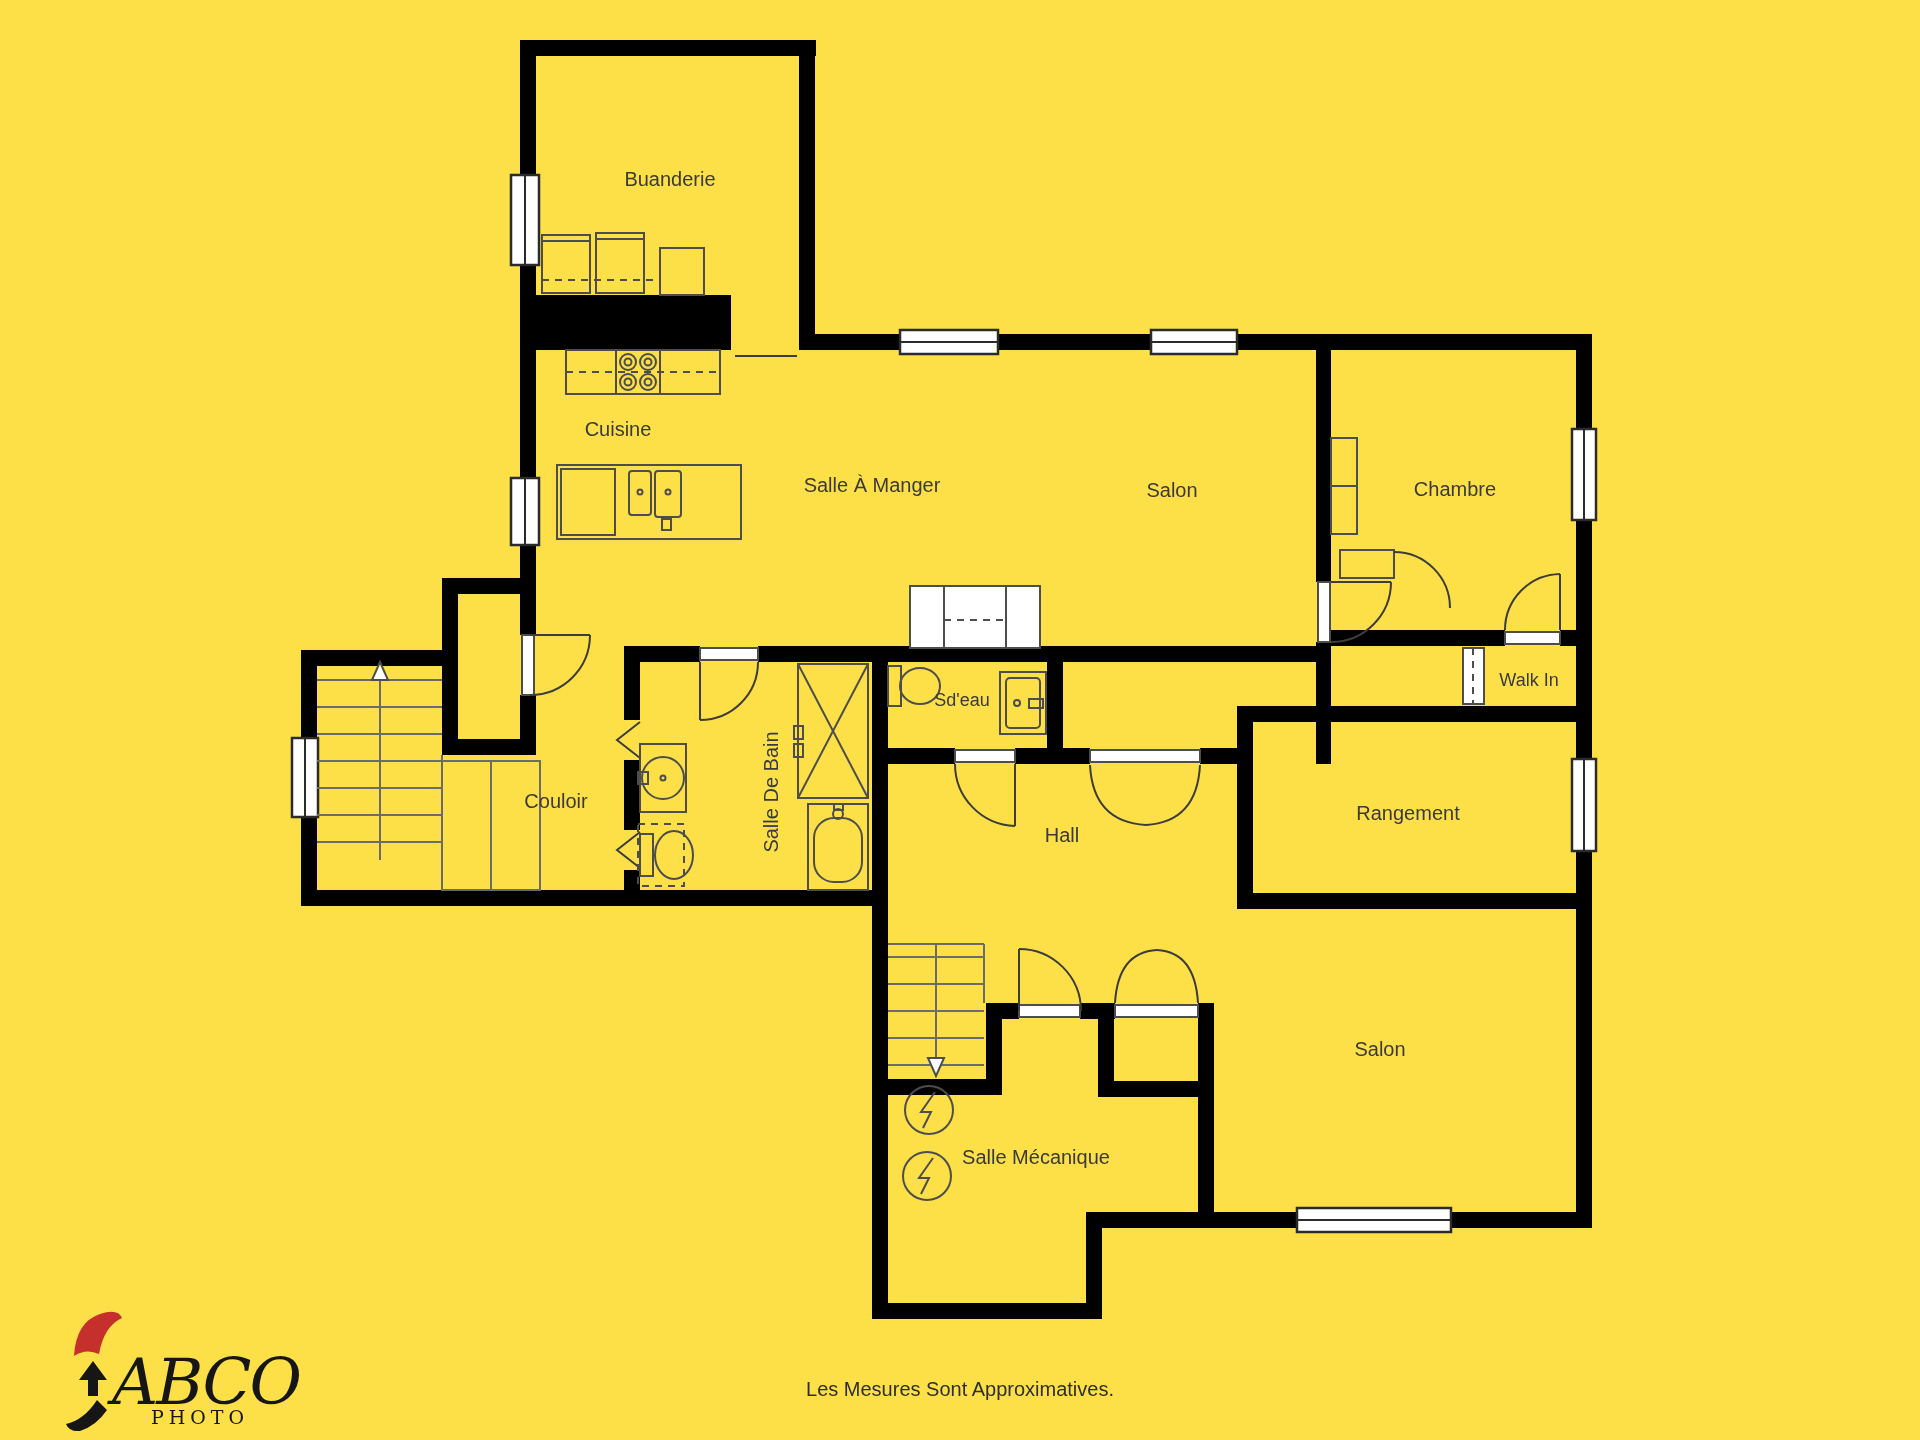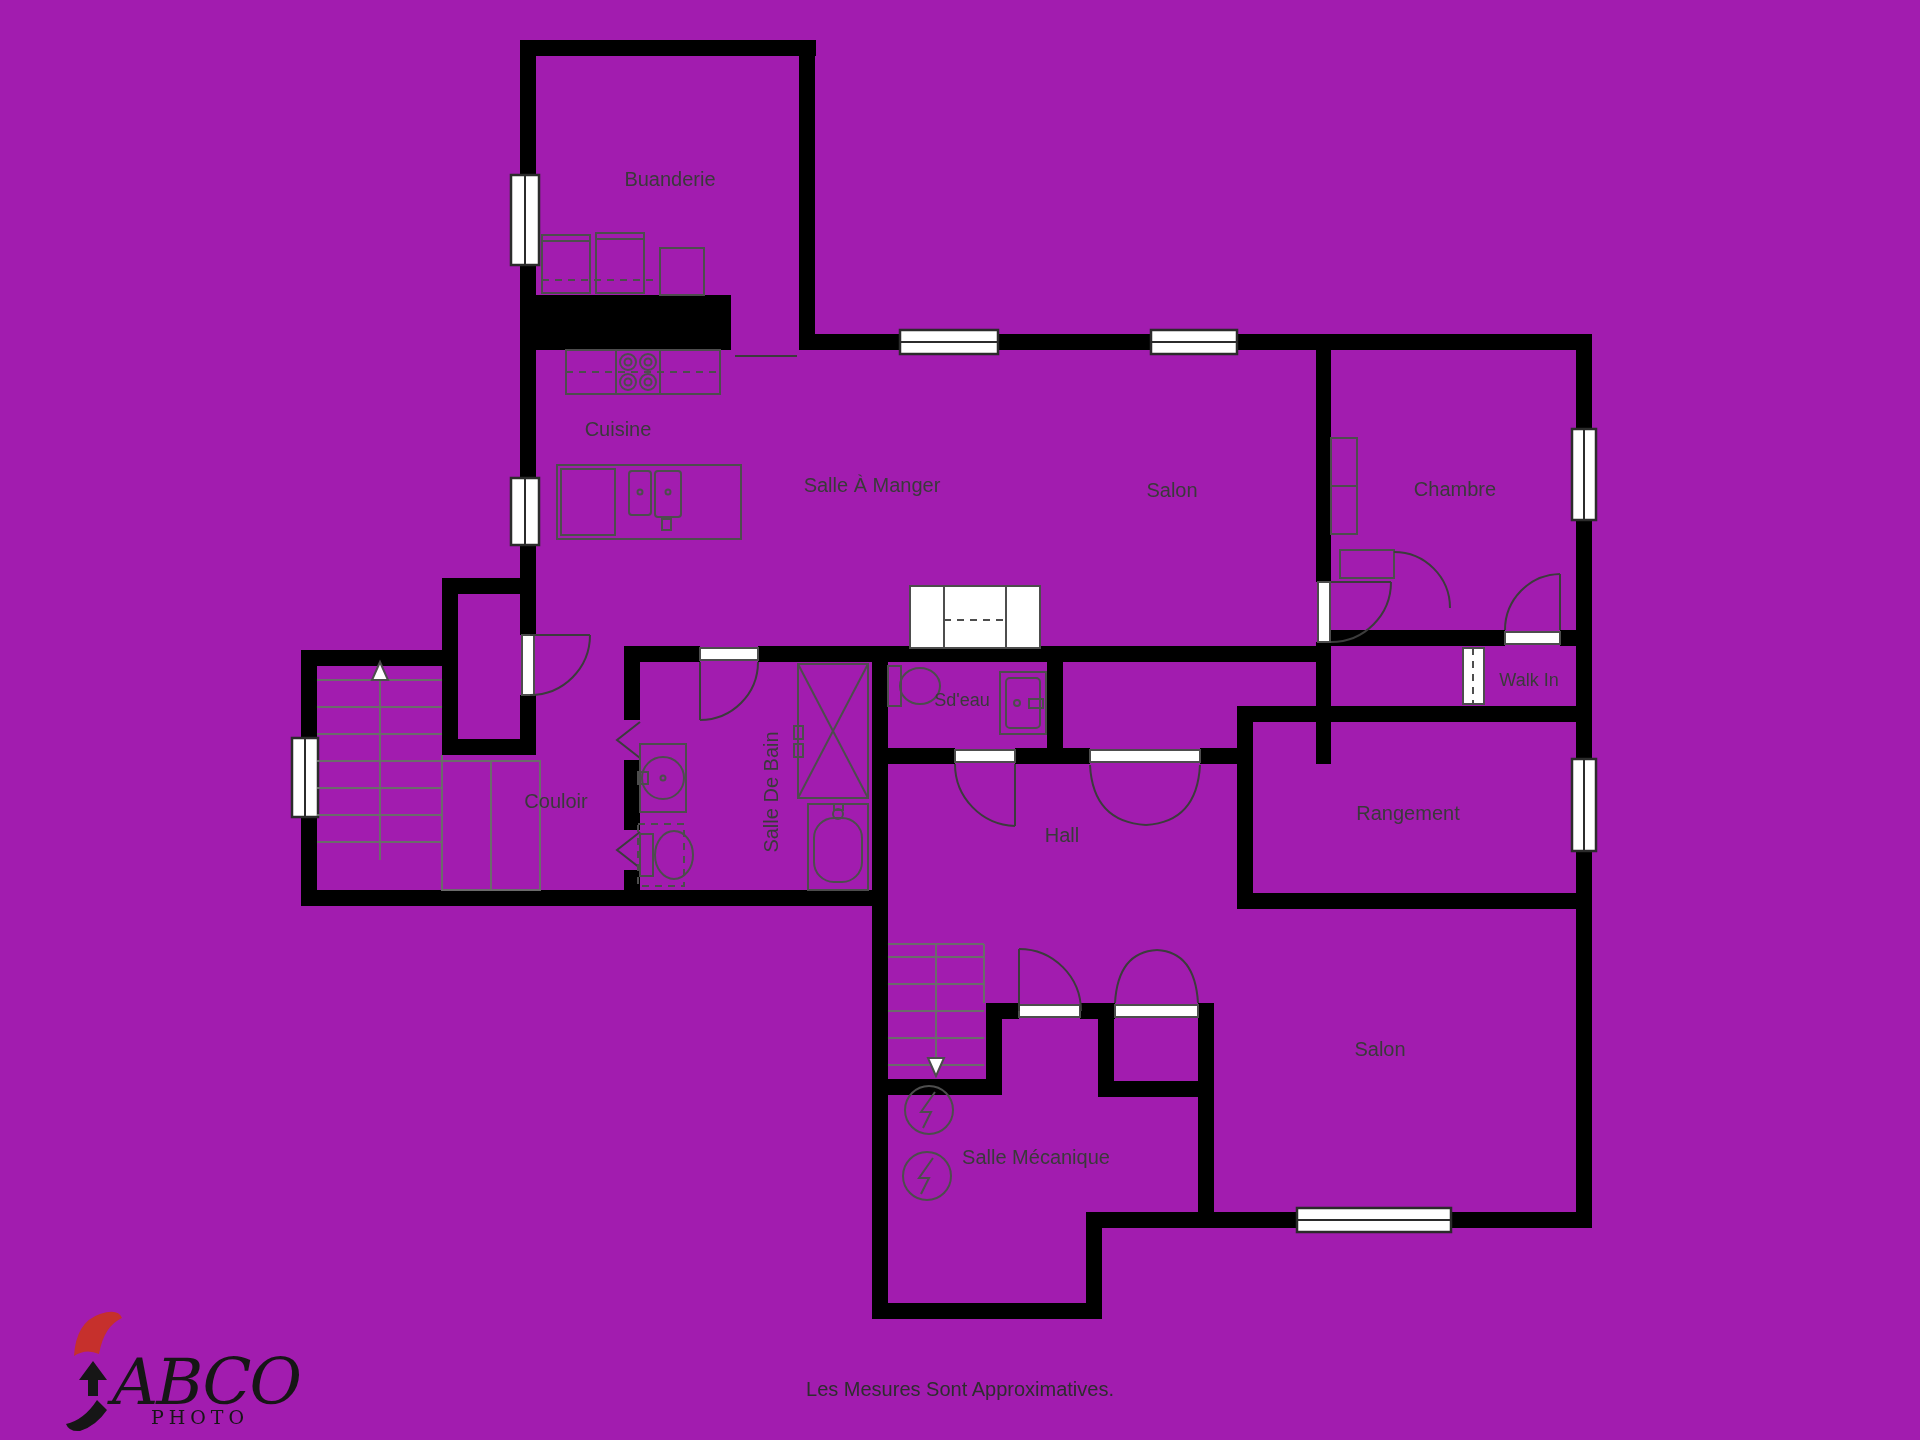--- a/index.html
+++ b/index.html
@@ -1,16 +1,16 @@
 <!DOCTYPE html>
 <html><head>
 <meta charset="utf-8">
 <style>
   html,body{margin:0;padding:0;background:#ffffff;}
-  .canvas{position:relative;width:1920px;height:1440px;background:#a21caf;overflow:hidden;
+  .canvas{position:relative;width:1920px;height:1440px;background:#fde047;overflow:hidden;
           font-family:"Liberation Sans","DejaVu Sans",sans-serif;}
   svg{display:block;}
   text{font-family:"Liberation Sans","DejaVu Sans",sans-serif;fill:#3a3a3a;}
   .room-label{font-size:20px;}
   .small-label{font-size:18px;}
   .footer-label{font-size:20px;fill:#2e2e2e;}
   .logo-script{font-family:"DejaVu Serif","Liberation Serif",serif;font-style:italic;font-size:64px;fill:#161616;letter-spacing:-2px;}
   .logo-sub{font-family:"DejaVu Serif","Liberation Serif",serif;font-size:19px;fill:#161616;letter-spacing:5px;}
   .thin{stroke:#4d4d4d;stroke-width:2;fill:none;}
   .thinw{stroke:#4d4d4d;stroke-width:2;fill:#ffffff;}

